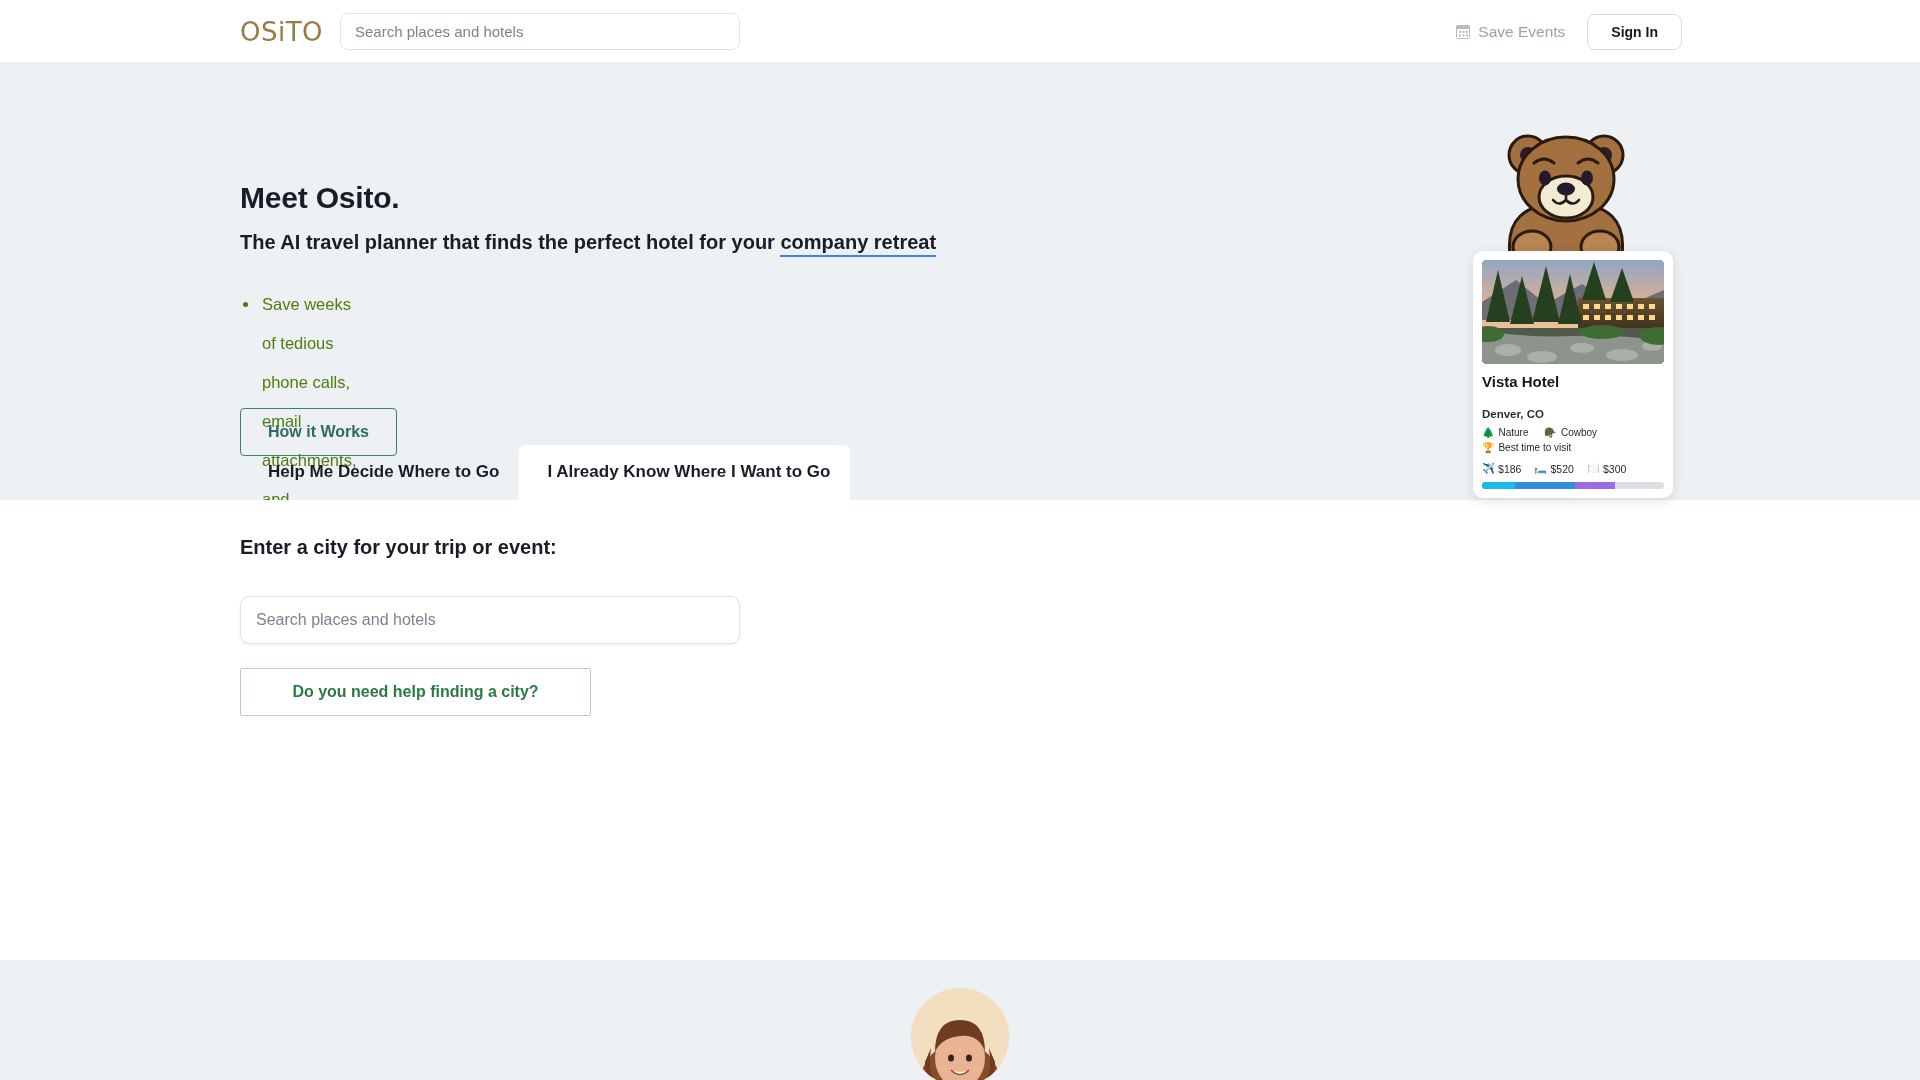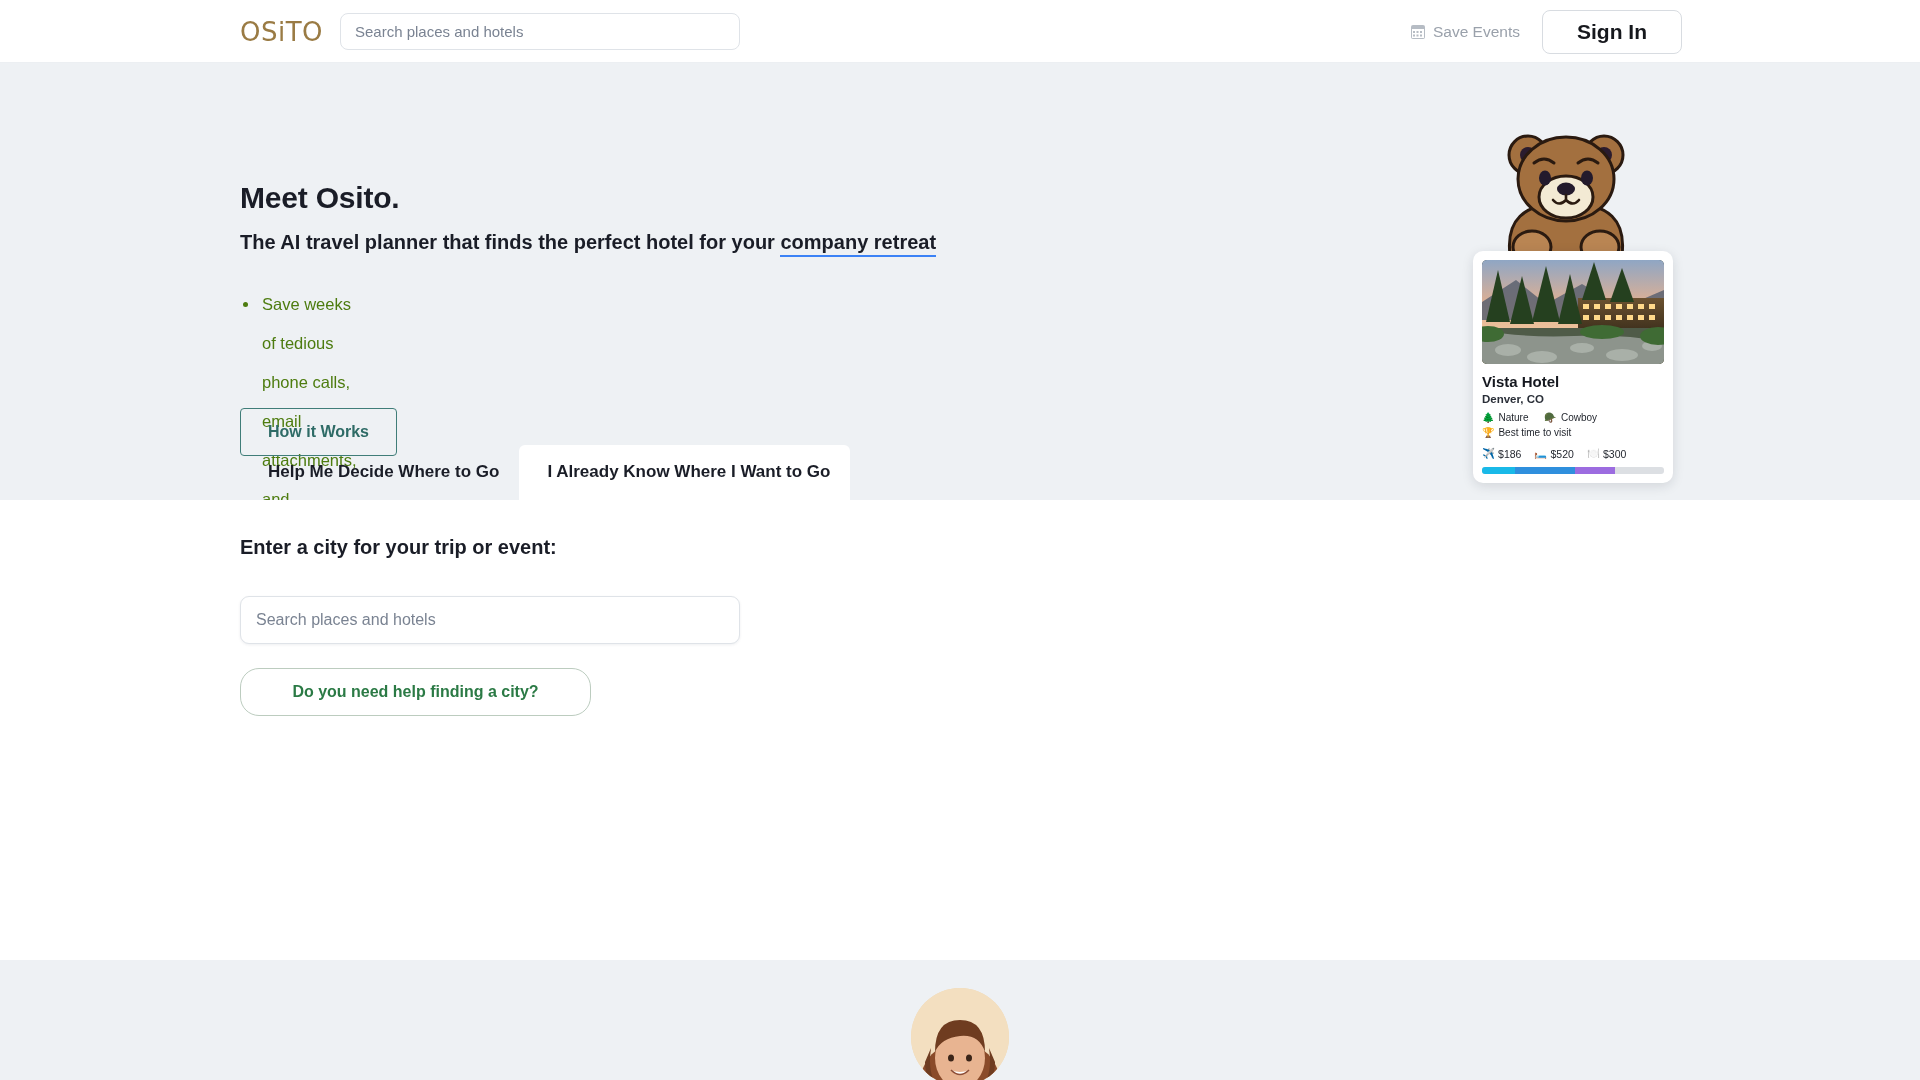--- a/index.html
+++ b/index.html
@@ -71,22 +71,22 @@
   .cal-icon::after{
     content:"";position:absolute;left:2.5px;top:6px;width:2px;height:2px;
     background:#b6bcc4;
     box-shadow:3.5px 0 0 #b6bcc4, 7px 0 0 #b6bcc4,
                0 3.5px 0 #b6bcc4, 3.5px 3.5px 0 #b6bcc4, 7px 3.5px 0 #b6bcc4;
   }
   .signin-btn{
     border:1px solid #d8dce1;
     border-radius:8px;
     background:#fff;
-    padding:9px 34px;
-    font-size:21px;
+    padding:9px 23px;
+    font-size:14px;
     font-weight:700;
     color:#16181d;
     cursor:pointer;
     font-family:"Liberation Sans", sans-serif;
   }
 
   
   .hero{
     position:relative;
     height:437px;
@@ -162,21 +162,21 @@
     position:relative;
     background:#2c3a2a;
   }
   .card-title{
     margin-top:9px;
     font-size:15px;
     font-weight:700;
     color:#15181f;
   }
   .card-sub{
-    margin-top:3px;
+    margin-top:18px;
     font-size:11.5px;
     font-weight:700;
     color:#2a2f38;
   }
   .tag-row{
     margin-top:7px;
     display:flex;
     gap:16px;
     font-size:10px;
     color:#1f232b;
@@ -256,21 +256,21 @@
     color:#1b1f2a;
     outline:none;
     font-family:"Liberation Sans", sans-serif;
   }
   .city-input::placeholder{ color:#7a8392; }
   .help-btn{
     position:absolute;
     left:240px; top:168px;
     width:351px; height:48px;
     border:1px solid #bcccbf;
-    border-radius:19px;
+    border-radius:2px;
     background:#fff;
     color:#2b7a45;
     font-size:16px;
     font-weight:700;
     cursor:pointer;
     font-family:"Liberation Sans", sans-serif;
   }
 
   
   .bottom{

